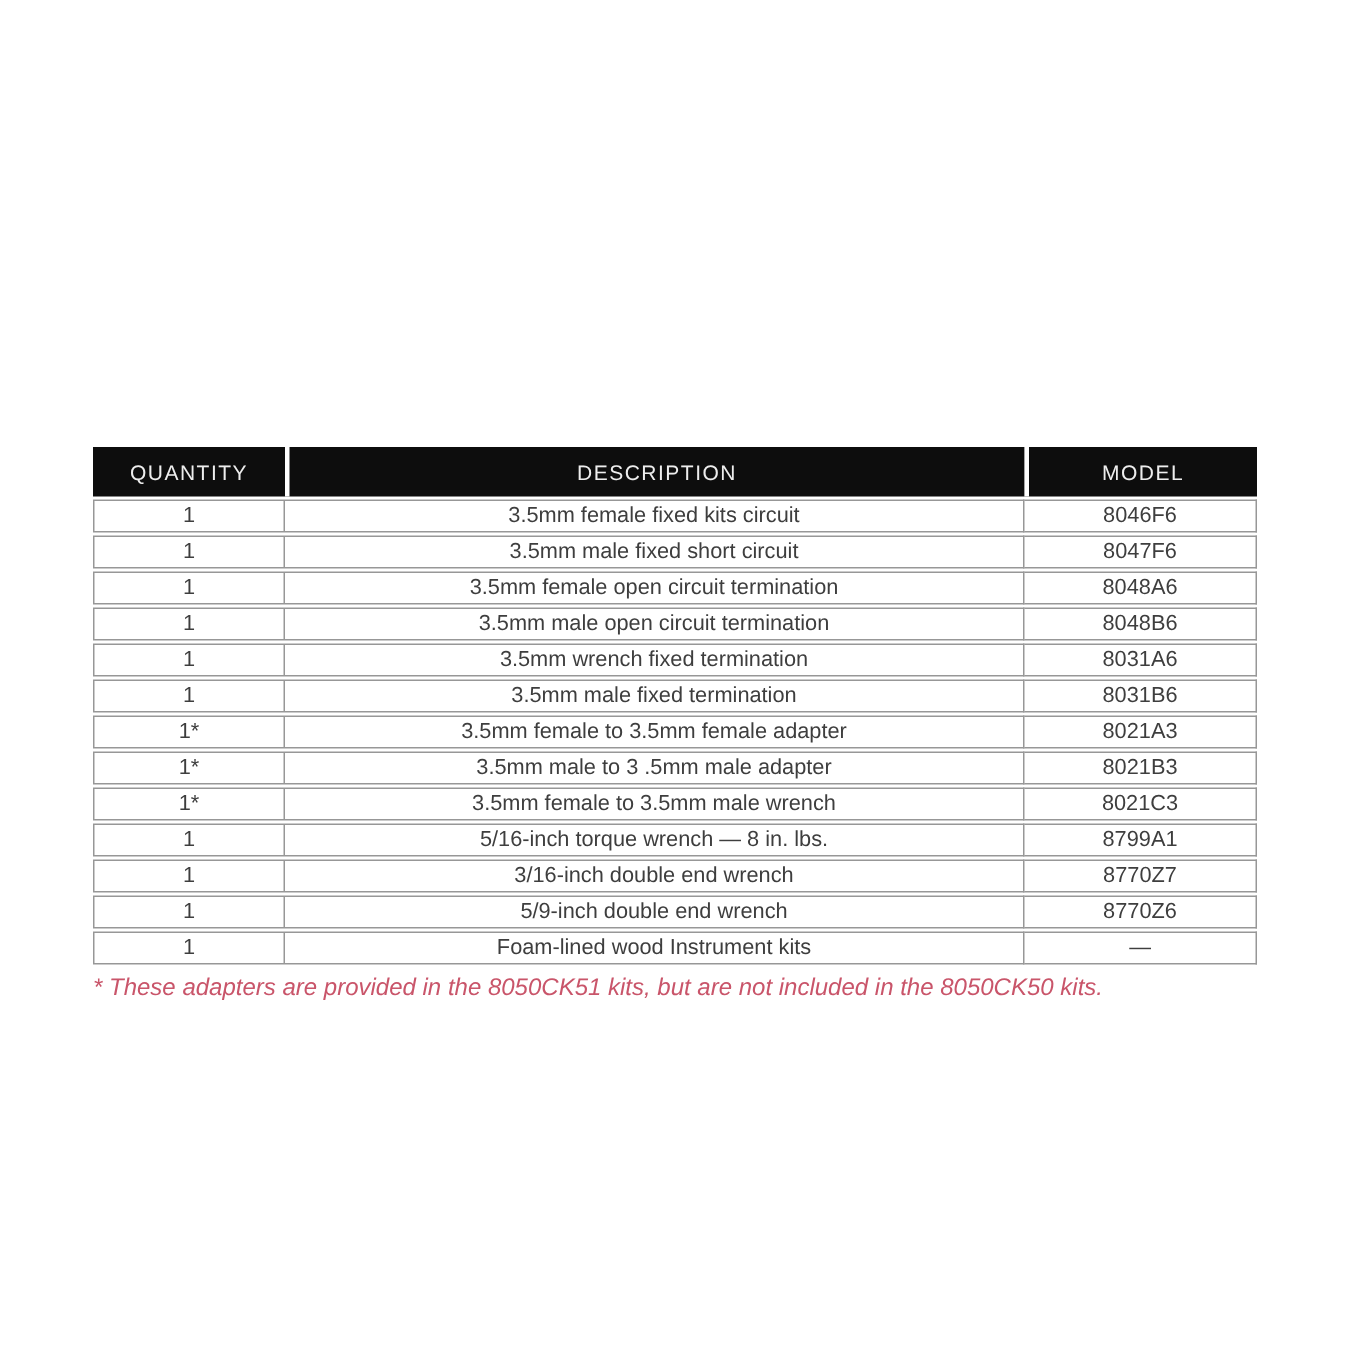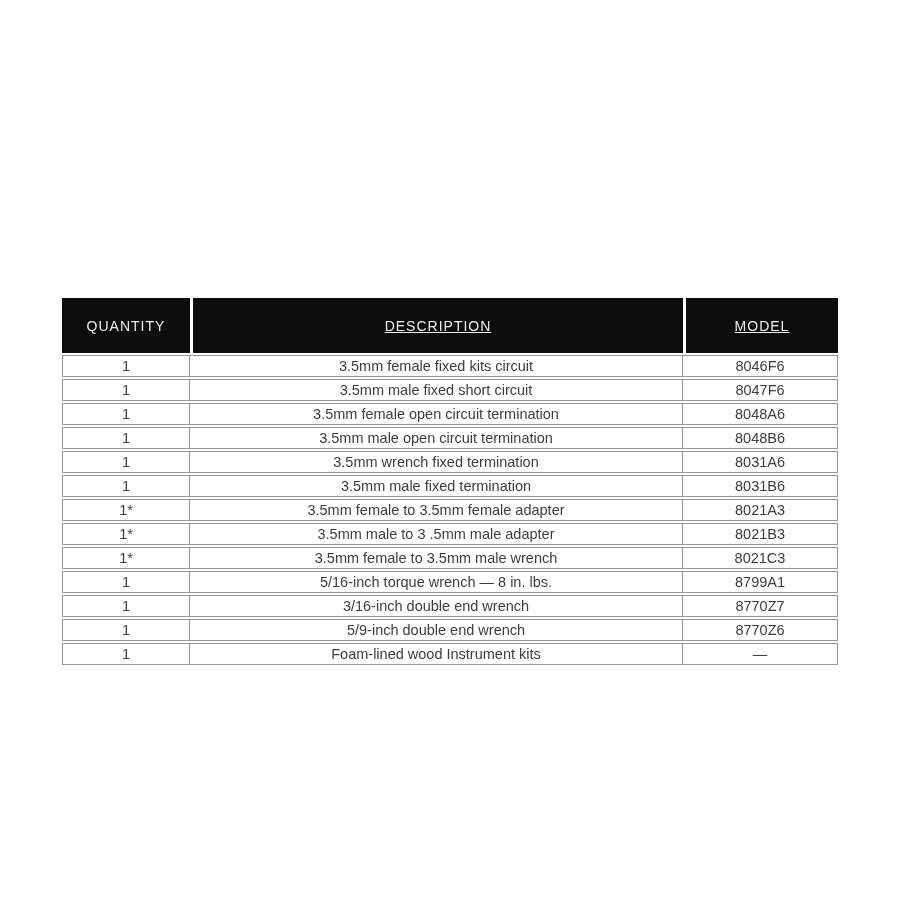--- a/index.html
+++ b/index.html
@@ -39,25 +39,24 @@
   col.col-model      { width: 155px; }
 
   table.components th {
     background: #0d0d0d;
     color: #ededed;
     font-weight: normal;
     font-size: 14px;
     letter-spacing: 1px;
     height: 31px;
     vertical-align: middle;
-    padding: 12px;
+    padding: 1px;
   }
   table.components th + th {
     border-left: 3px solid #ffffff;
-    text-decoration: underline;
   }
   table.components td {
     border-top: 1px solid #979797;
     border-bottom: 1px solid #979797;
     border-right: 1px solid #979797;
     height: 20px;
     padding: 0;
     text-align: center;
     vertical-align: middle;
     font-size: 14.5px;
@@ -171,14 +170,15 @@
     </tr>
 
     <tr>
       <td class="qty">1</td>
       <td class="desc">Foam-lined wood Instrument kits</td>
       <td class="model">—</td>
     </tr>
   </tbody>
   </table>
 
+  <div class="footnote">* These adapters are provided in the 8050CK51 kits, but are not included in the 8050CK50 kits.</div>
 
 </div>
 
 </body></html>

